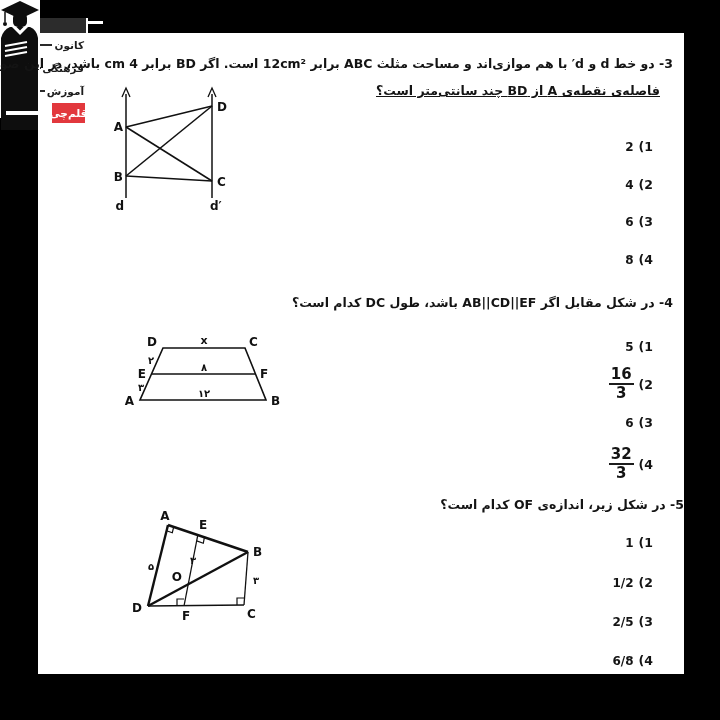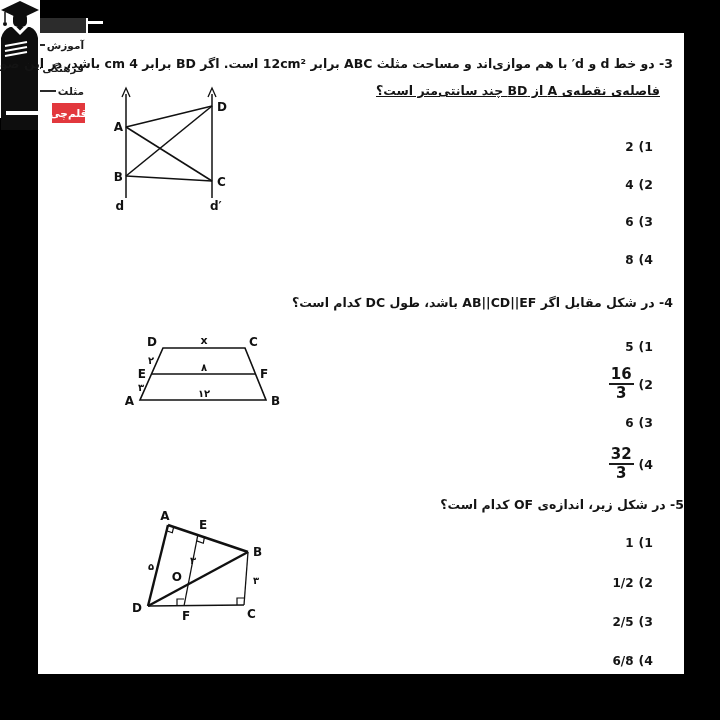--- a/index.html
+++ b/index.html
@@ -63,29 +63,29 @@
     <line x1="5" y1="12" x2="5" y2="22" stroke="#0e0e0e" stroke-width="1.5"></line>
     <circle cx="5" cy="24" r="2" fill="#0e0e0e"></circle>
     <rect x="13" y="13" width="14" height="14" rx="5" fill="#0e0e0e"></rect>
     <path d="M12,27 L20,35 L28,27 L23.5,27 L20,30.5 L16.5,27 Z" fill="#ffffff"></path>
     <path d="M5,46 L27,42 M5,51 L27,47 M5,56 L27,52" stroke="#ffffff" stroke-width="2" fill="none"></path>
     <rect x="6" y="111" width="32" height="4" fill="#ffffff"></rect>
   </svg>
 </div>
 <div id="brand-panel">
   <div class="brand-row">
-    <span class="word">آموزش</span>
+    <span class="word">کانون</span>
     <span class="lead"></span>
   </div>
   <div class="brand-row">
     <span class="word">فرهنگی</span>
     <span class="lead"></span>
   </div>
   <div class="brand-row">
-    <span class="word">مثلث</span>
+    <span class="word">آموزش</span>
     <span class="lead"></span>
   </div>
   <div class="badge">قلم‌چی</div>
 </div>
 
 <div class="qline" id="q3-line1">3- دو خط d و d′ با هم موازی‌اند و مساحت مثلث ABC برابر 12cm² است. اگر BD برابر 4 cm باشد، در این صورت</div>
 <div class="qline" id="q3-line2">فاصله‌ی نقطه‌ی A از BD چند سانتی‌متر است؟</div>
 
 <div class="fig" id="fig-q3">
   <svg width="125" height="128" viewBox="0 0 125 128">

